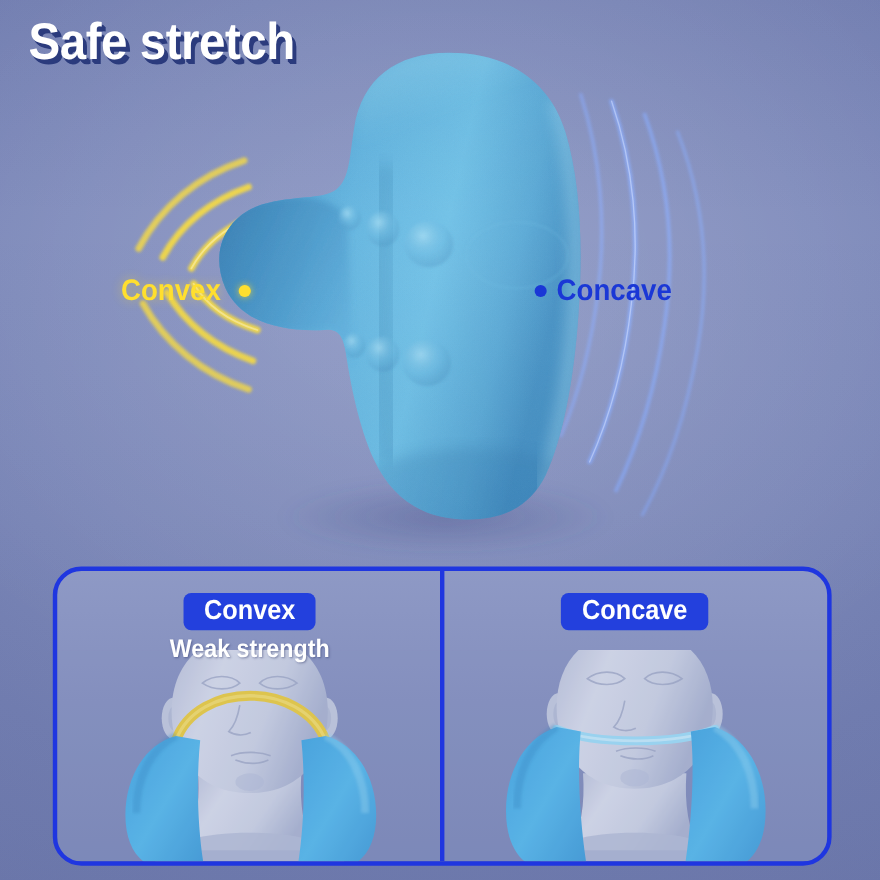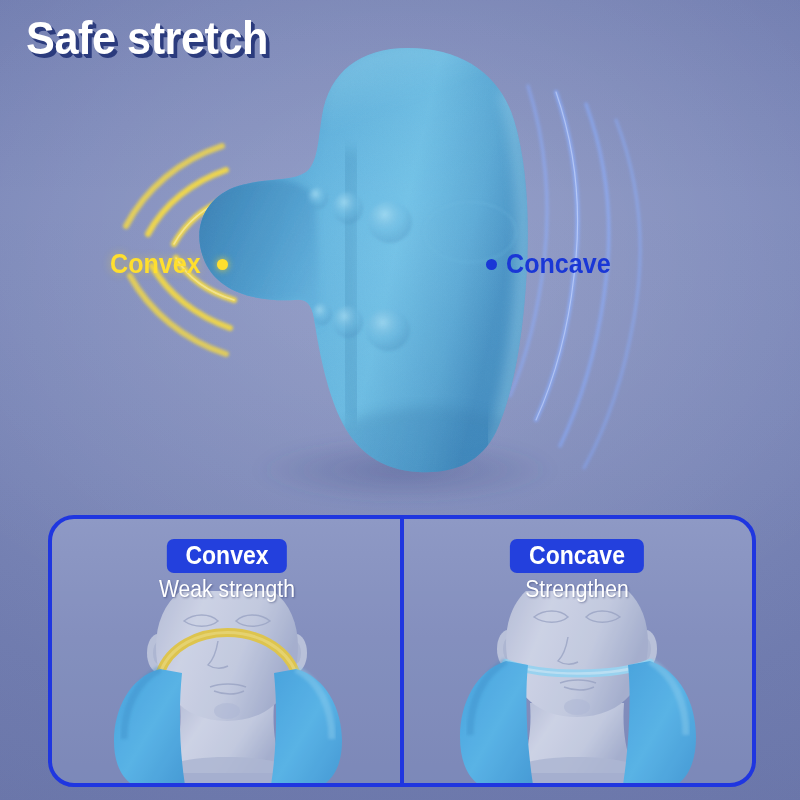--- a/index.html
+++ b/index.html
@@ -53,21 +53,21 @@
   .half.left{left:0;}
   .half.right{left:50%;}
   .badge{
     position:absolute;left:50%;top:20px;transform:translateX(-50%);
     background:#2340dd;color:#fff;border-radius:7px;padding:3px 15px 5px;
     font-size:25px;font-weight:700;line-height:1.05;white-space:nowrap;z-index:8;
   }
   .badge span{display:block;transform:scaleX(.92);}
   .sub{
     position:absolute;left:50%;top:58px;transform:translateX(-50%);
-    color:#ffffff;font-size:23px;font-weight:400;line-height:1.1;white-space:nowrap;z-index:8;
+    color:#ffffff;font-size:23px;font-weight:700;line-height:1.1;white-space:nowrap;z-index:8;
     text-shadow:1px 1px 2px rgba(35,45,95,.45);
   }
   .sub span{display:block;transform:scaleX(.92);}
   .fig{position:absolute;left:0;top:72px;width:100%;height:200px;}
   .fig svg{display:block;width:100%;height:100%;}
 </style>
 </head>
 <body>
 
 <div class="stage">
@@ -340,20 +340,17 @@
           <path d="M248,70 C278,80 294,112 294,146 C294,176 282,196 260,200 L220,200
                    C226,164 230,112 226,74 Z" fill="url(#wingR)"></path>
           <path d="M104,70 C80,84 68,112 68,144" fill="none" stroke="#2d87c4" stroke-width="7" opacity=".35" filter="url(#bl2R)"></path>
           <path d="M248,70 C272,84 284,112 284,144" fill="none" stroke="#8fd6f4" stroke-width="7" opacity=".45" filter="url(#bl2R)"></path>
           <rect x="0" y="0" width="350" height="200" fill="#8894c2" opacity=".14"></rect>
         </svg>
       </div>
       <div class="badge">
         <span>Concave</span>
       </div>
-      <div class="sub">
-        <span>Strengthen</span>
-      </div>
     </div>
   </div>
 
   <div class="vignette"></div>
 </div>
 
 </body></html>

